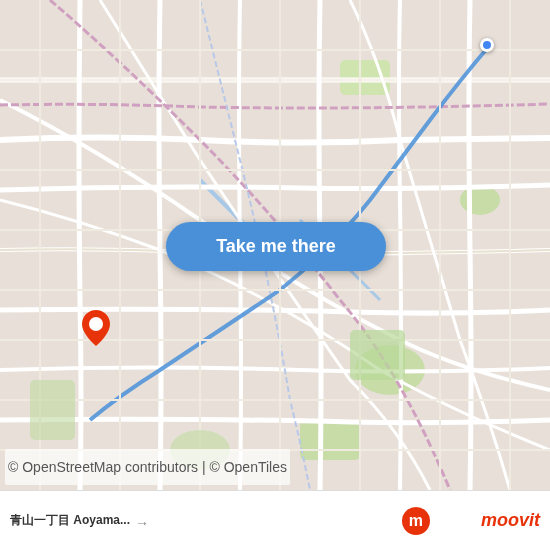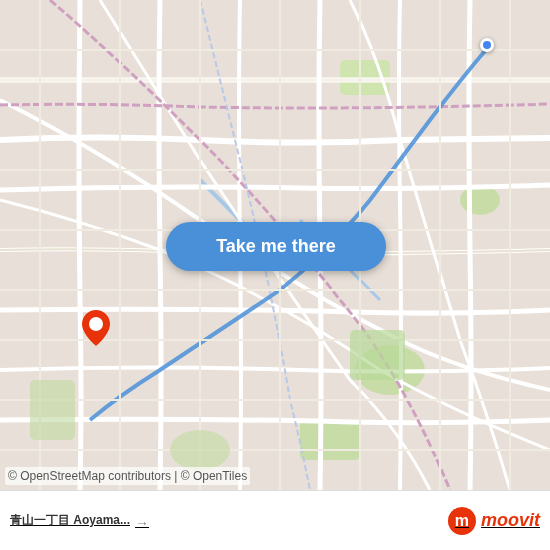--- a/index.html
+++ b/index.html
@@ -68,32 +68,32 @@
     }
     #footer {
       width: 550px;
       height: 60px;
       background: white;
       display: flex;
       align-items: center;
       padding: 0 10px;
       border-top: 1px solid #ddd;
       justify-content: space-between;
-      text-decoration: underline;
     }
     .footer-right {
       display: flex;
       align-items: center;
       gap: 5px;
     }
     .moovit-logo {
       font-size: 18px;
       font-weight: bold;
       color: #e8320a;
       font-style: italic;
+      margin-left: 46px;
     }
     .moovit-m {
       width: 28px;
       height: 28px;
       background: #e8320a;
       border-radius: 50%;
       display: flex;
       align-items: center;
       justify-content: center;
       color: white;
@@ -210,21 +210,21 @@
     <svg viewBox="0 0 28 36" xmlns="http://www.w3.org/2000/svg">
       <path d="M14 0 C6.268 0 0 6.268 0 14 C0 24.5 14 36 14 36 C14 36 28 24.5 28 14 C28 6.268 21.732 0 14 0 Z" fill="#e8320a"></path>
       <circle cx="14" cy="14" r="7" fill="white"></circle>
     </svg>
   </div>
 
   <div class="origin-dot"></div>
 
   <button class="take-me-there-btn">Take me there</button>
 
-  <div style="position:absolute; bottom:5px; left:5px; font-size:12px; color:#555; background:rgba(255,255,255,0.7); padding:2px 3px; border-radius:2px;">© OpenStreetMap contributors | © OpenTiles</div>
+  <div style="position:absolute; bottom:5px; left:5px; font-size:14px; color:#555; background:rgba(255,255,255,0.7); padding:10px 3px; border-radius:2px;">© OpenStreetMap contributors | © OpenTiles</div>
 </div>
 
 <div id="footer">
   <div class="footer-stations">
     <span class="station-from">青山一丁目 Aoyama...</span>
     <span class="arrow-icon">→</span>
   </div>
   <div class="footer-right">
     <div class="moovit-m">m</div>
     <span class="moovit-logo">moovit</span>

